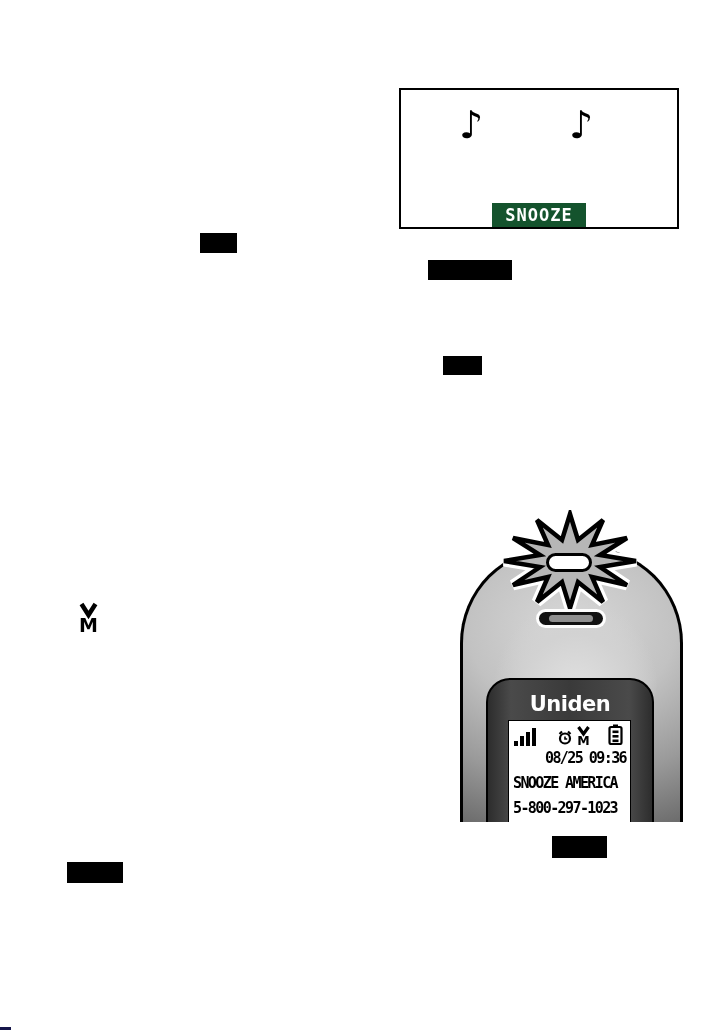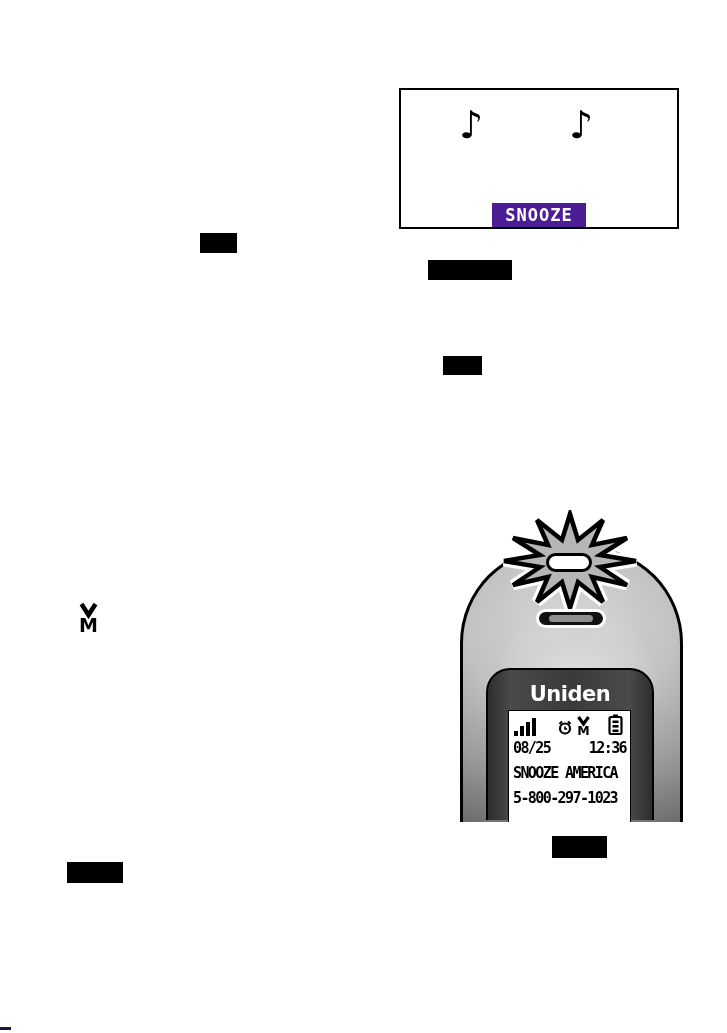--- a/index.html
+++ b/index.html
@@ -16,21 +16,21 @@
     border:2.5px solid #000; background:#fff;
   }
   .note {
     position:absolute; top:16px; font-size:38px; line-height:1; color:#000;
     font-family:"DejaVu Sans", sans-serif;
   }
   .note-1 { left:58px; }
   .note-2 { left:168px; }
   .snooze-bar {
     position:absolute; left:91px; top:113px; width:94px; height:24px;
-    background:#4c1d95; color:#fff; text-align:center; line-height:24px;
+    background:#14532d; color:#fff; text-align:center; line-height:24px;
     font-family:"DejaVu Sans Mono", monospace; font-weight:bold;
     font-size:17px; letter-spacing:1px;
   }
 
   
   .redacted { position:absolute; background:#000; }
   .redacted.k1 { left:200px; top:233px; width:37px; height:20px; }
   .redacted.k2 { left:428px; top:260px; width:84px; height:20px; }
   .redacted.k3 { left:443px; top:356px; width:39px; height:19px; }
   .redacted.k4 { left:552px; top:836px; width:55px; height:22px; }
@@ -61,21 +61,21 @@
   }
   .speaker {
     position:absolute; left:81px; top:104px; width:64px; height:13px;
     background:#111; border-radius:7px; box-shadow:0 0 0 3px rgba(255,255,255,.95);
   }
   .speaker-mid {
     position:absolute; left:10px; right:10px; top:3px; bottom:3px;
     background:#8f8f8f; border-radius:4px;
   }
   .face-panel {
-    position:absolute; left:28px; top:160px; width:168px; height:152px;
+    position:absolute; left:28px; top:170px; width:168px; height:152px;
     border:2.5px solid #000; border-bottom:none; border-radius:24px 24px 0 0;
     background:linear-gradient(to right,#2d2d2d 0%,#4a4a4a 14%,#3a3a3a 50%,#4a4a4a 86%,#2d2d2d 100%);
   }
   .brand {
     margin-top:12px; text-align:center; color:#fff;
     font-weight:bold; font-size:21px; letter-spacing:-0.5px;
     font-family:"DejaVu Sans", sans-serif;
   }
   .lcd {
     position:absolute; left:20px; top:40px; width:123px; height:115px;
@@ -86,21 +86,21 @@
   .sig-bars span { display:block; width:4px; background:#000; }
   .sb1{height:5px;} .sb2{height:10px;} .sb3{height:14px;} .sb4{height:18px;}
   .alarm-ico { position:absolute; left:45px; bottom:1px; }
   .msg-ico   { position:absolute; left:64px; bottom:0; }
   .batt-ico  { position:absolute; right:3px; bottom:1px; }
   .lcd-line {
     font-family:"DejaVu Sans Mono", monospace; font-weight:bold;
     font-size:15px; letter-spacing:-1.6px; line-height:25px;
     white-space:nowrap; height:25px;
   }
-  .lcd-line.row-datetime { display:flex; justify-content:space-between; }
+  .lcd-line.row-datetime { display:flex; justify-content:space-between;margin-left:32px; }
 
   .corner-mark { position:absolute; left:0; top:1027px; width:11px; height:3px; background:#16164a; }
 </style>
 </head>
 <body>
 
 <div class="page">
 
   <div class="alarm-box">
     <span class="note note-1">♪</span>
@@ -162,21 +162,21 @@
             <rect x="5" y="0.5" width="5" height="3" fill="#000"></rect>
             <rect x="1.5" y="3" width="12" height="17" rx="1.5" fill="#fff" stroke="#000" stroke-width="2.2"></rect>
             <rect x="4.5" y="6.5" width="6" height="2.6" fill="#000"></rect>
             <rect x="4.5" y="11" width="6" height="2.6" fill="#000"></rect>
             <rect x="4.5" y="15.5" width="6" height="2.6" fill="#000"></rect>
           </svg>
         </div>
 
         <div class="lcd-line row-datetime">
           <span>08/25</span>
-          <span>12:36</span>
+          <span>09:36</span>
         </div>
         <div class="lcd-line">SNOOZE AMERICA</div>
         <div class="lcd-line">5-800-297-1023</div>
       </div>
     </div>
   </div>
 
   <div class="corner-mark"></div>
 </div>
 

